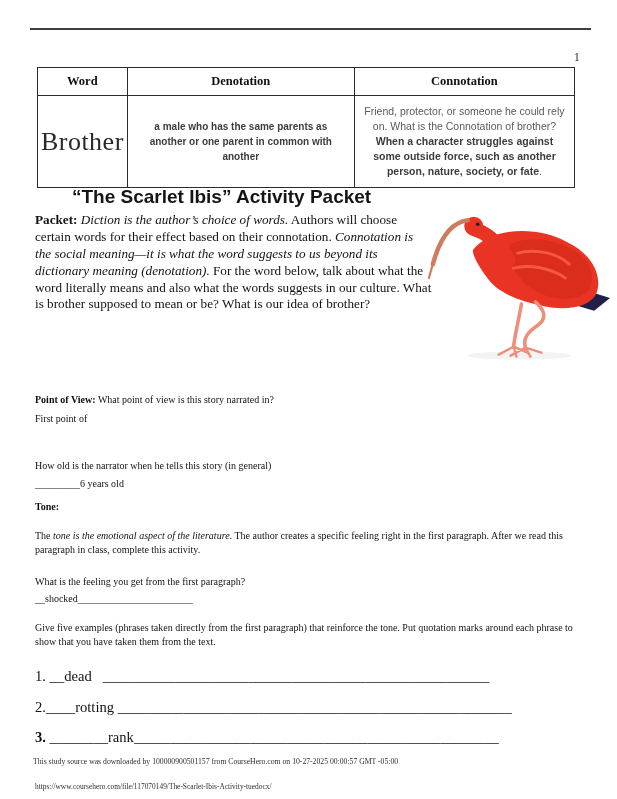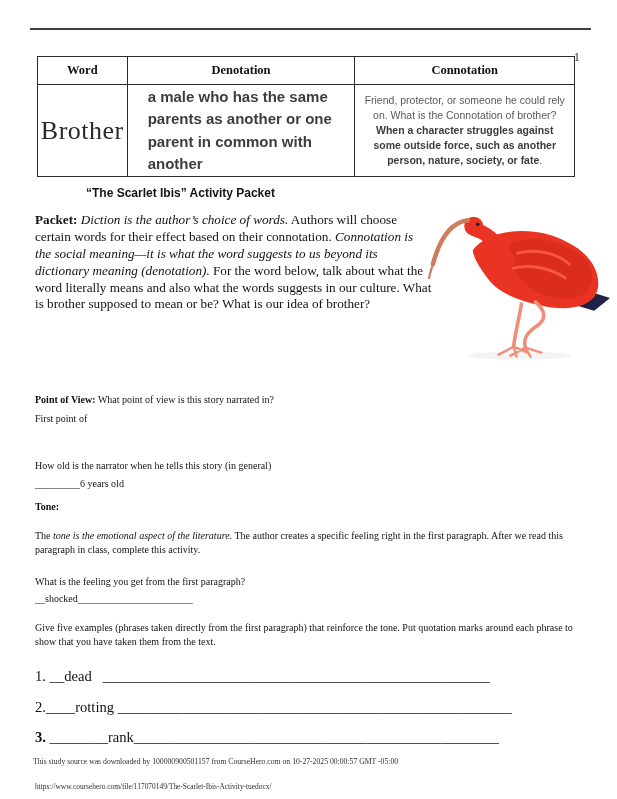--- a/index.html
+++ b/index.html
@@ -4,33 +4,33 @@
 <style>
   * { margin:0; padding:0; box-sizing:border-box; }
   html,body { background:#ffffff; }
   .page {
     position:relative; width:617px; height:799px; background:#ffffff;
     overflow:hidden; font-family:"Liberation Serif", serif; color:#161616;
   }
   .top-rule { position:absolute; left:30px; top:28px; width:561px; border-top:2px solid #3f3f3f; }
   .page-number { position:absolute; left:574px; top:51px; font-size:11.5px; color:#222; }
 
-  table.vocab { position:absolute; left:37px; top:56px; width:538px; border-collapse:collapse;padding-left:18px; }
+  table.vocab { position:absolute; left:37px; top:67px; width:538px; border-collapse:collapse;padding-left:18px; }
   table.vocab th, table.vocab td { border:1.4px solid #2b2b2b; }
   table.vocab th { height:28px; font-size:12.5px; font-weight:bold; text-align:center; color:#111; }
   th.c-word { width:90px; } th.c-den { width:235px; } th.c-con { width:228px; }
   td.word-cell { height:92px; text-align:center; font-size:26px; color:#2a2a2a; letter-spacing:0.5px; }
-  td.den-cell { font-family:"Liberation Sans", sans-serif; font-weight:bold; font-size:15px;
-    color:#3d3d3d; text-align:left; padding:0 20px; line-height:1.5; }
+  td.den-cell { font-family:"Liberation Sans", sans-serif; font-weight:bold; font-size:10px;
+    color:#3d3d3d; text-align:center; padding:0 20px; line-height:1.5; }
   td.con-cell { font-family:"Liberation Sans", sans-serif; font-size:10.5px; color:#5a5a5a;
     text-align:center; padding:3px 8px; line-height:1.42; }
   td.con-cell b { color:#3c3c3c; }
 
-  .doc-title { position:absolute; left:86px; top:186px; font-family:"Liberation Sans", sans-serif;
-    font-weight:bold; font-size:12px; color:#151515; }
+  .doc-title { position:absolute; left:72px; top:186px; font-family:"Liberation Sans", sans-serif;
+    font-weight:bold; font-size:19px; color:#151515; }
 
   .diction { position:absolute; left:35px; top:212px; width:397px; font-size:13.2px; line-height:1.28; color:#121212; }
 
   .ibis-box { position:absolute; left:418px; top:198px; width:199px; height:170px; }
 
   .line { position:absolute; left:35px; font-size:10px; color:#121212; }
   .line b { color:#0e0e0e; }
   .pre { white-space:pre; }
   .para { width:557px; line-height:1.42; }
   .item { font-size:14.6px; white-space:pre; }

